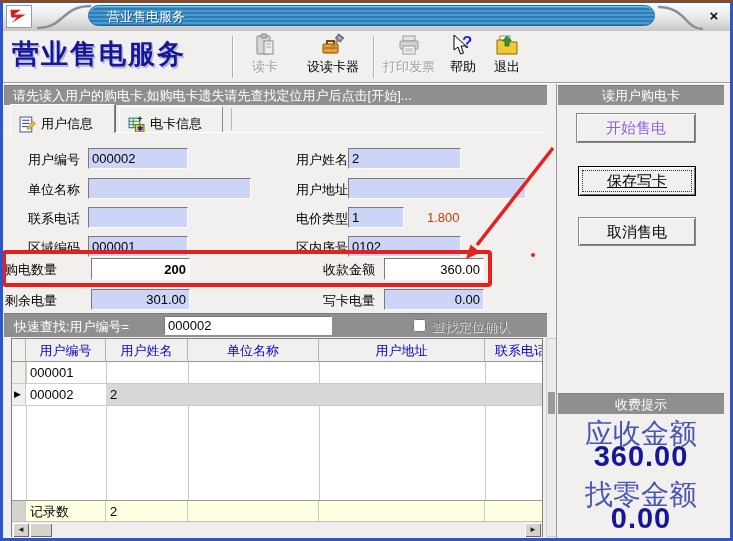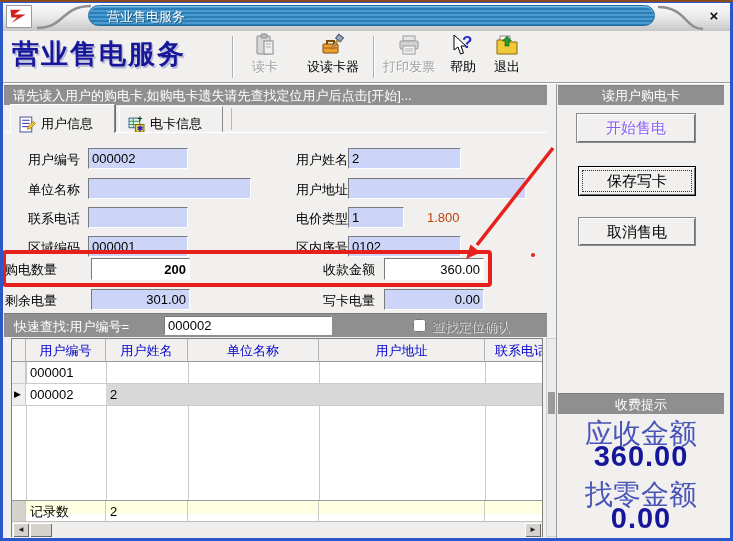--- a/index.html
+++ b/index.html
@@ -46,32 +46,32 @@
   .searchbar{left:4px;top:313px;width:543px;height:24px;background:#8f8f8f;color:#fff;border-top:1px solid #7b7b7b;box-sizing:border-box;}
   .emboss{color:#777;text-shadow:1px 1px 0 #e6e6e6;}
   
   .grid{left:11px;top:338px;width:532px;height:199px;background:#fff;border:1px solid #808080;box-sizing:border-box;}
   .gh{position:absolute;top:0;height:23px;line-height:23px;background:#f1f0ee;color:#0000cc;text-align:center;
       border-right:1px solid #b4b4b4;border-bottom:1px solid #9a9a9a;box-sizing:border-box;overflow:hidden;white-space:nowrap;}
   .gcell{position:absolute;height:22px;line-height:21px;padding-left:4px;box-sizing:border-box;overflow:hidden;white-space:nowrap;border-bottom:1px solid #cccccc;}
   .vline{position:absolute;width:1px;background:#c9c9c9;}
   .sel-cell{background:#f0efee;border-right:1px solid #c9c9c9;}
   .row-gray{background:#d8d8d8;}
-  .gfooter{position:absolute;left:0;width:530px;height:14px;background:#ffffe1;border-top:1px solid #9a9a9a;box-sizing:border-box;}
+  .gfooter{position:absolute;left:0;width:530px;height:21px;background:#ffffe1;border-top:1px solid #9a9a9a;box-sizing:border-box;}
   .hscroll{position:absolute;left:0;width:530px;height:16px;background:#f0eeec;border-top:1px solid #c0c0c0;box-sizing:border-box;}
   .sbtn{position:absolute;top:1px;width:16px;height:14px;background:#d6d3ce;box-shadow:inset 1px 1px 0 #fff,inset -1px -1px 0 #6a6a6a;
       font-size:8px;line-height:14px;text-align:center;color:#222;cursor:default;}
   .sthumb{position:absolute;background:#d6d3ce;box-shadow:inset 1px 1px 0 #fff,inset -1px -1px 0 #6a6a6a;cursor:default;}
   .vscroll{left:546px;top:338px;width:11px;height:199px;background:#ecebe9;border:1px solid #cfcfcf;box-sizing:border-box;}
   
   .divider-v{left:556px;top:84px;width:1px;height:454px;background:#9a9a9a;}
   .side-btn{position:absolute;box-sizing:border-box;background:#f1f0ee;border:1px solid #8a8a8a;
       box-shadow:inset 1px 1px 0 #ffffff,inset -1px -1px 0 #6f6f6f;text-align:center;font-size:15px;cursor:default;}
   .side-btn.disabled{color:#8b5cf6;text-shadow:1px 1px 0 #fff;}
-  .side-btn.focused{border-color:#000;}
+  .side-btn.focused{border-color:#000;text-decoration:underline;}
   .focus-rect{position:absolute;inset:3px;border:1px dotted #333;pointer-events:none;}
   .fee-label{color:#4a55b8;font-size:28px;text-align:center;}
   .fee-amount{color:#16169a;font-size:29px;font-weight:bold;text-align:center;letter-spacing:1px;}
   .ctr{text-align:center;}
 </style>
 </head>
 <body>
 
 <div id="screen">
 

